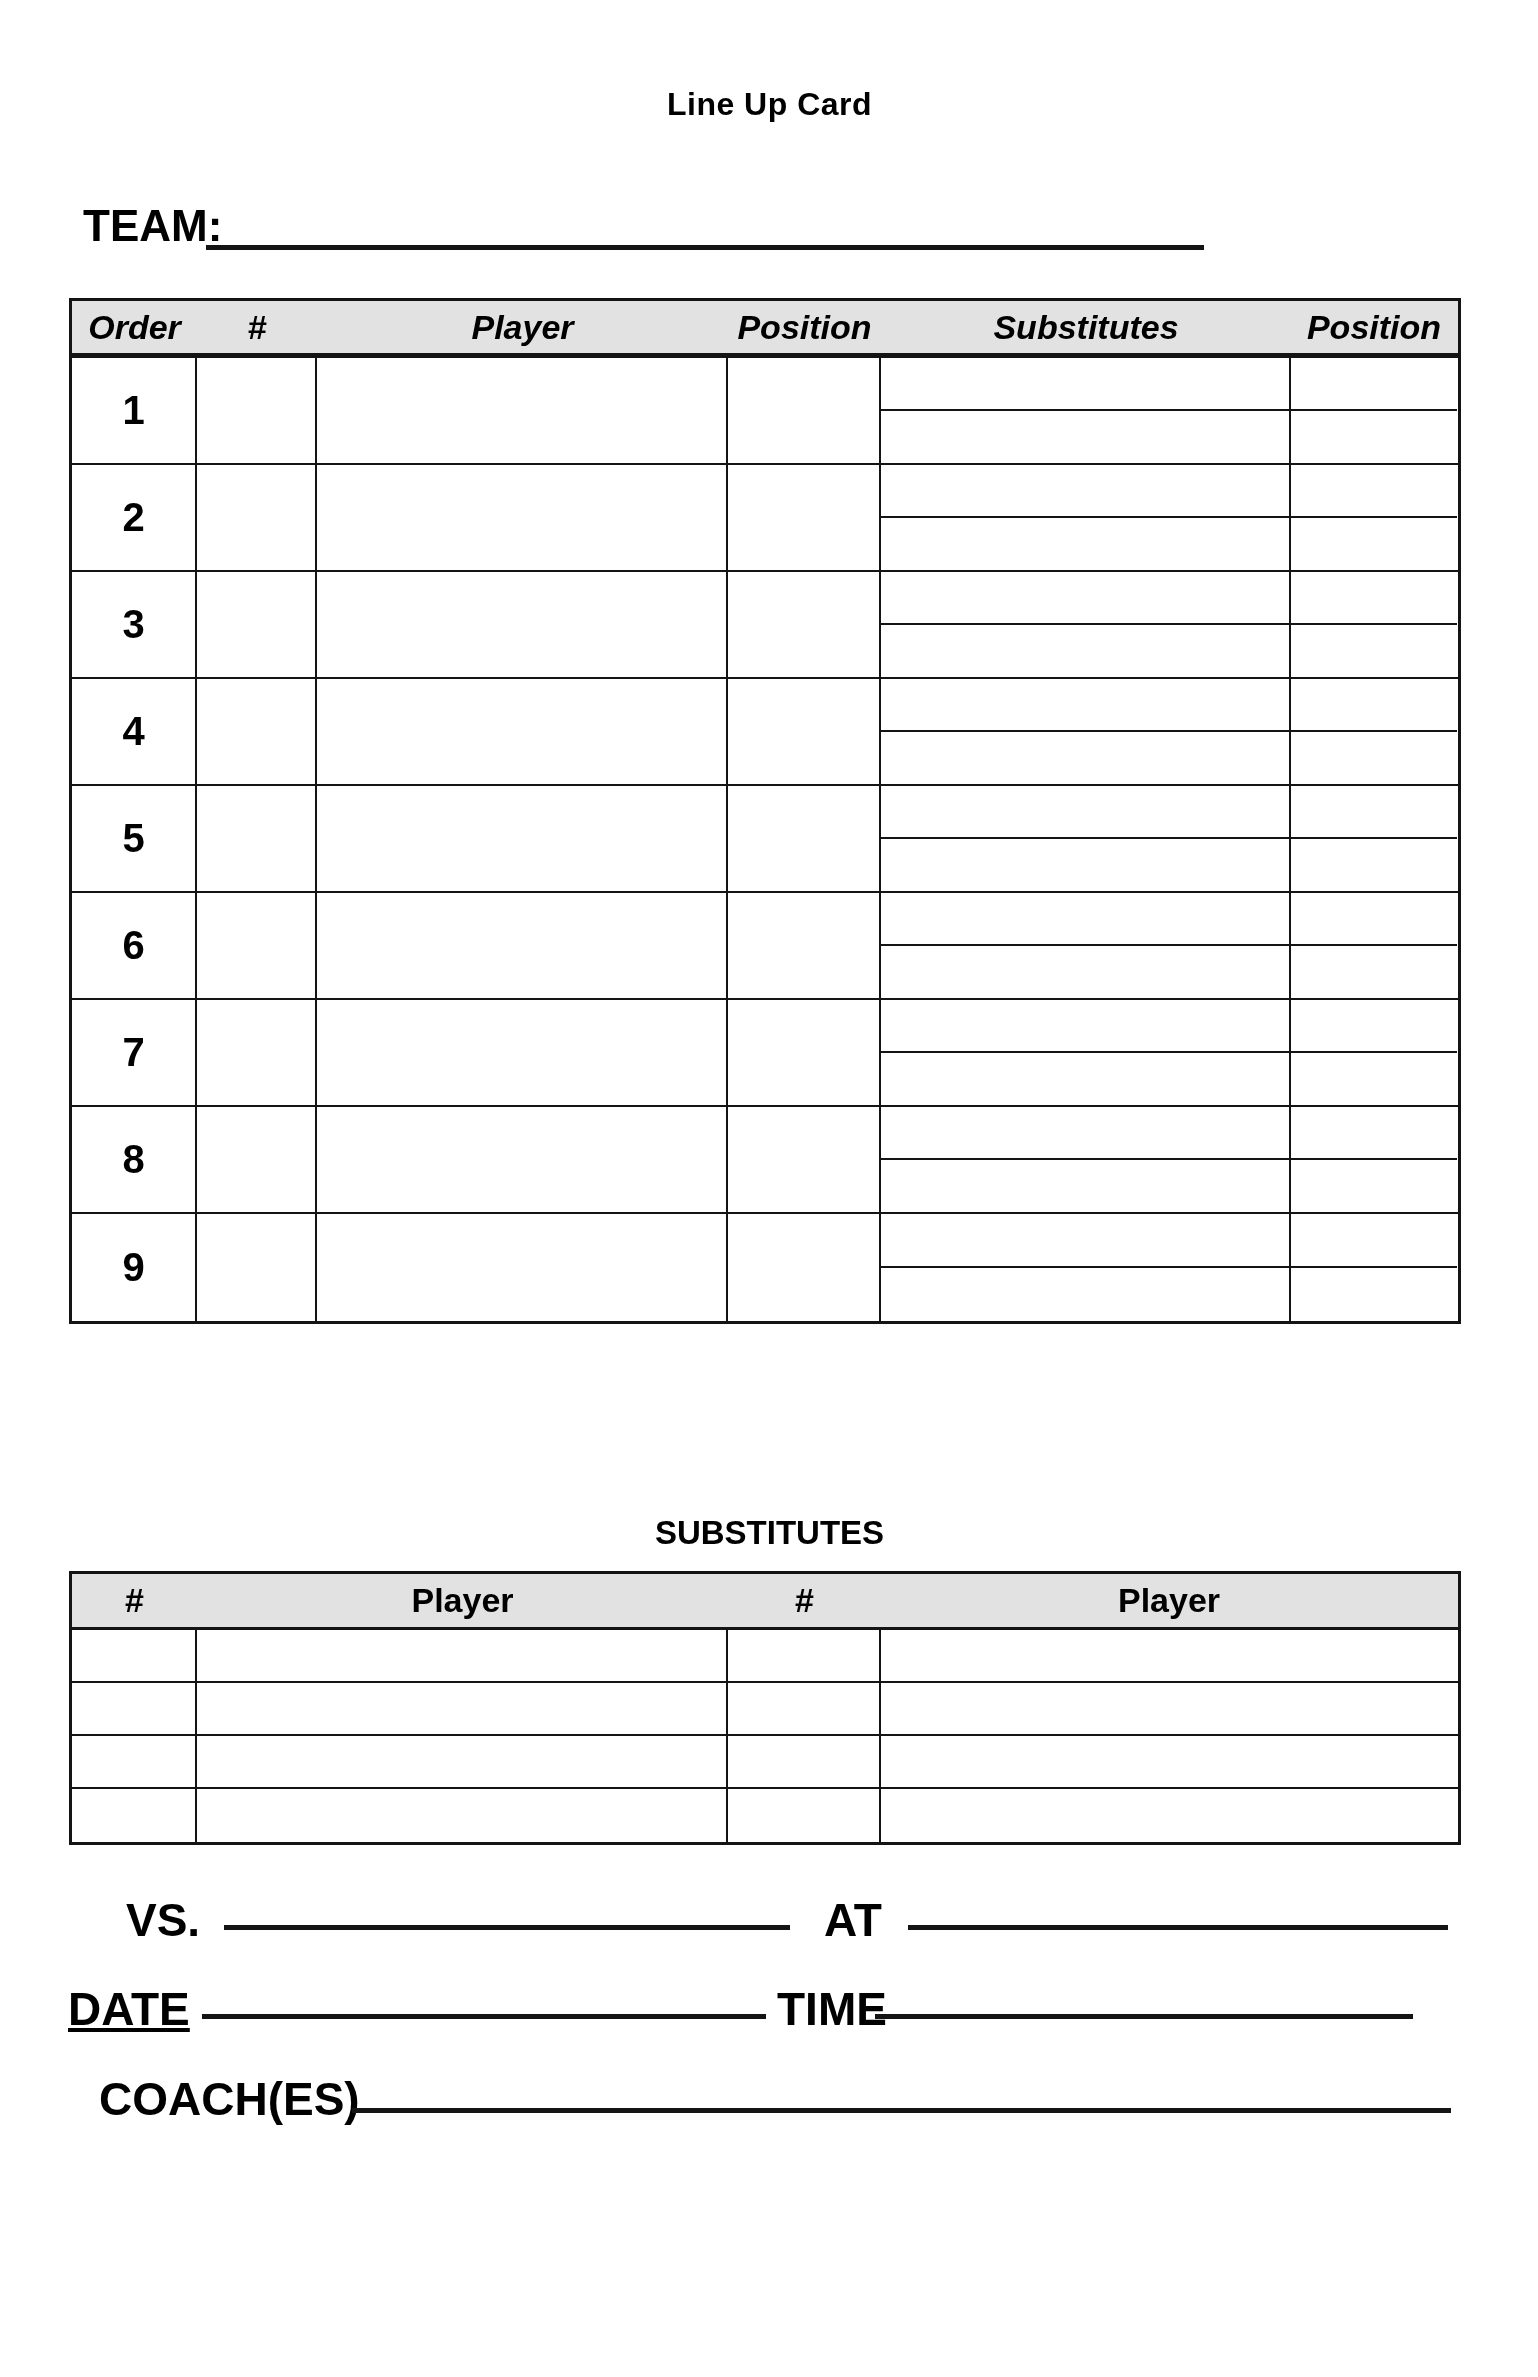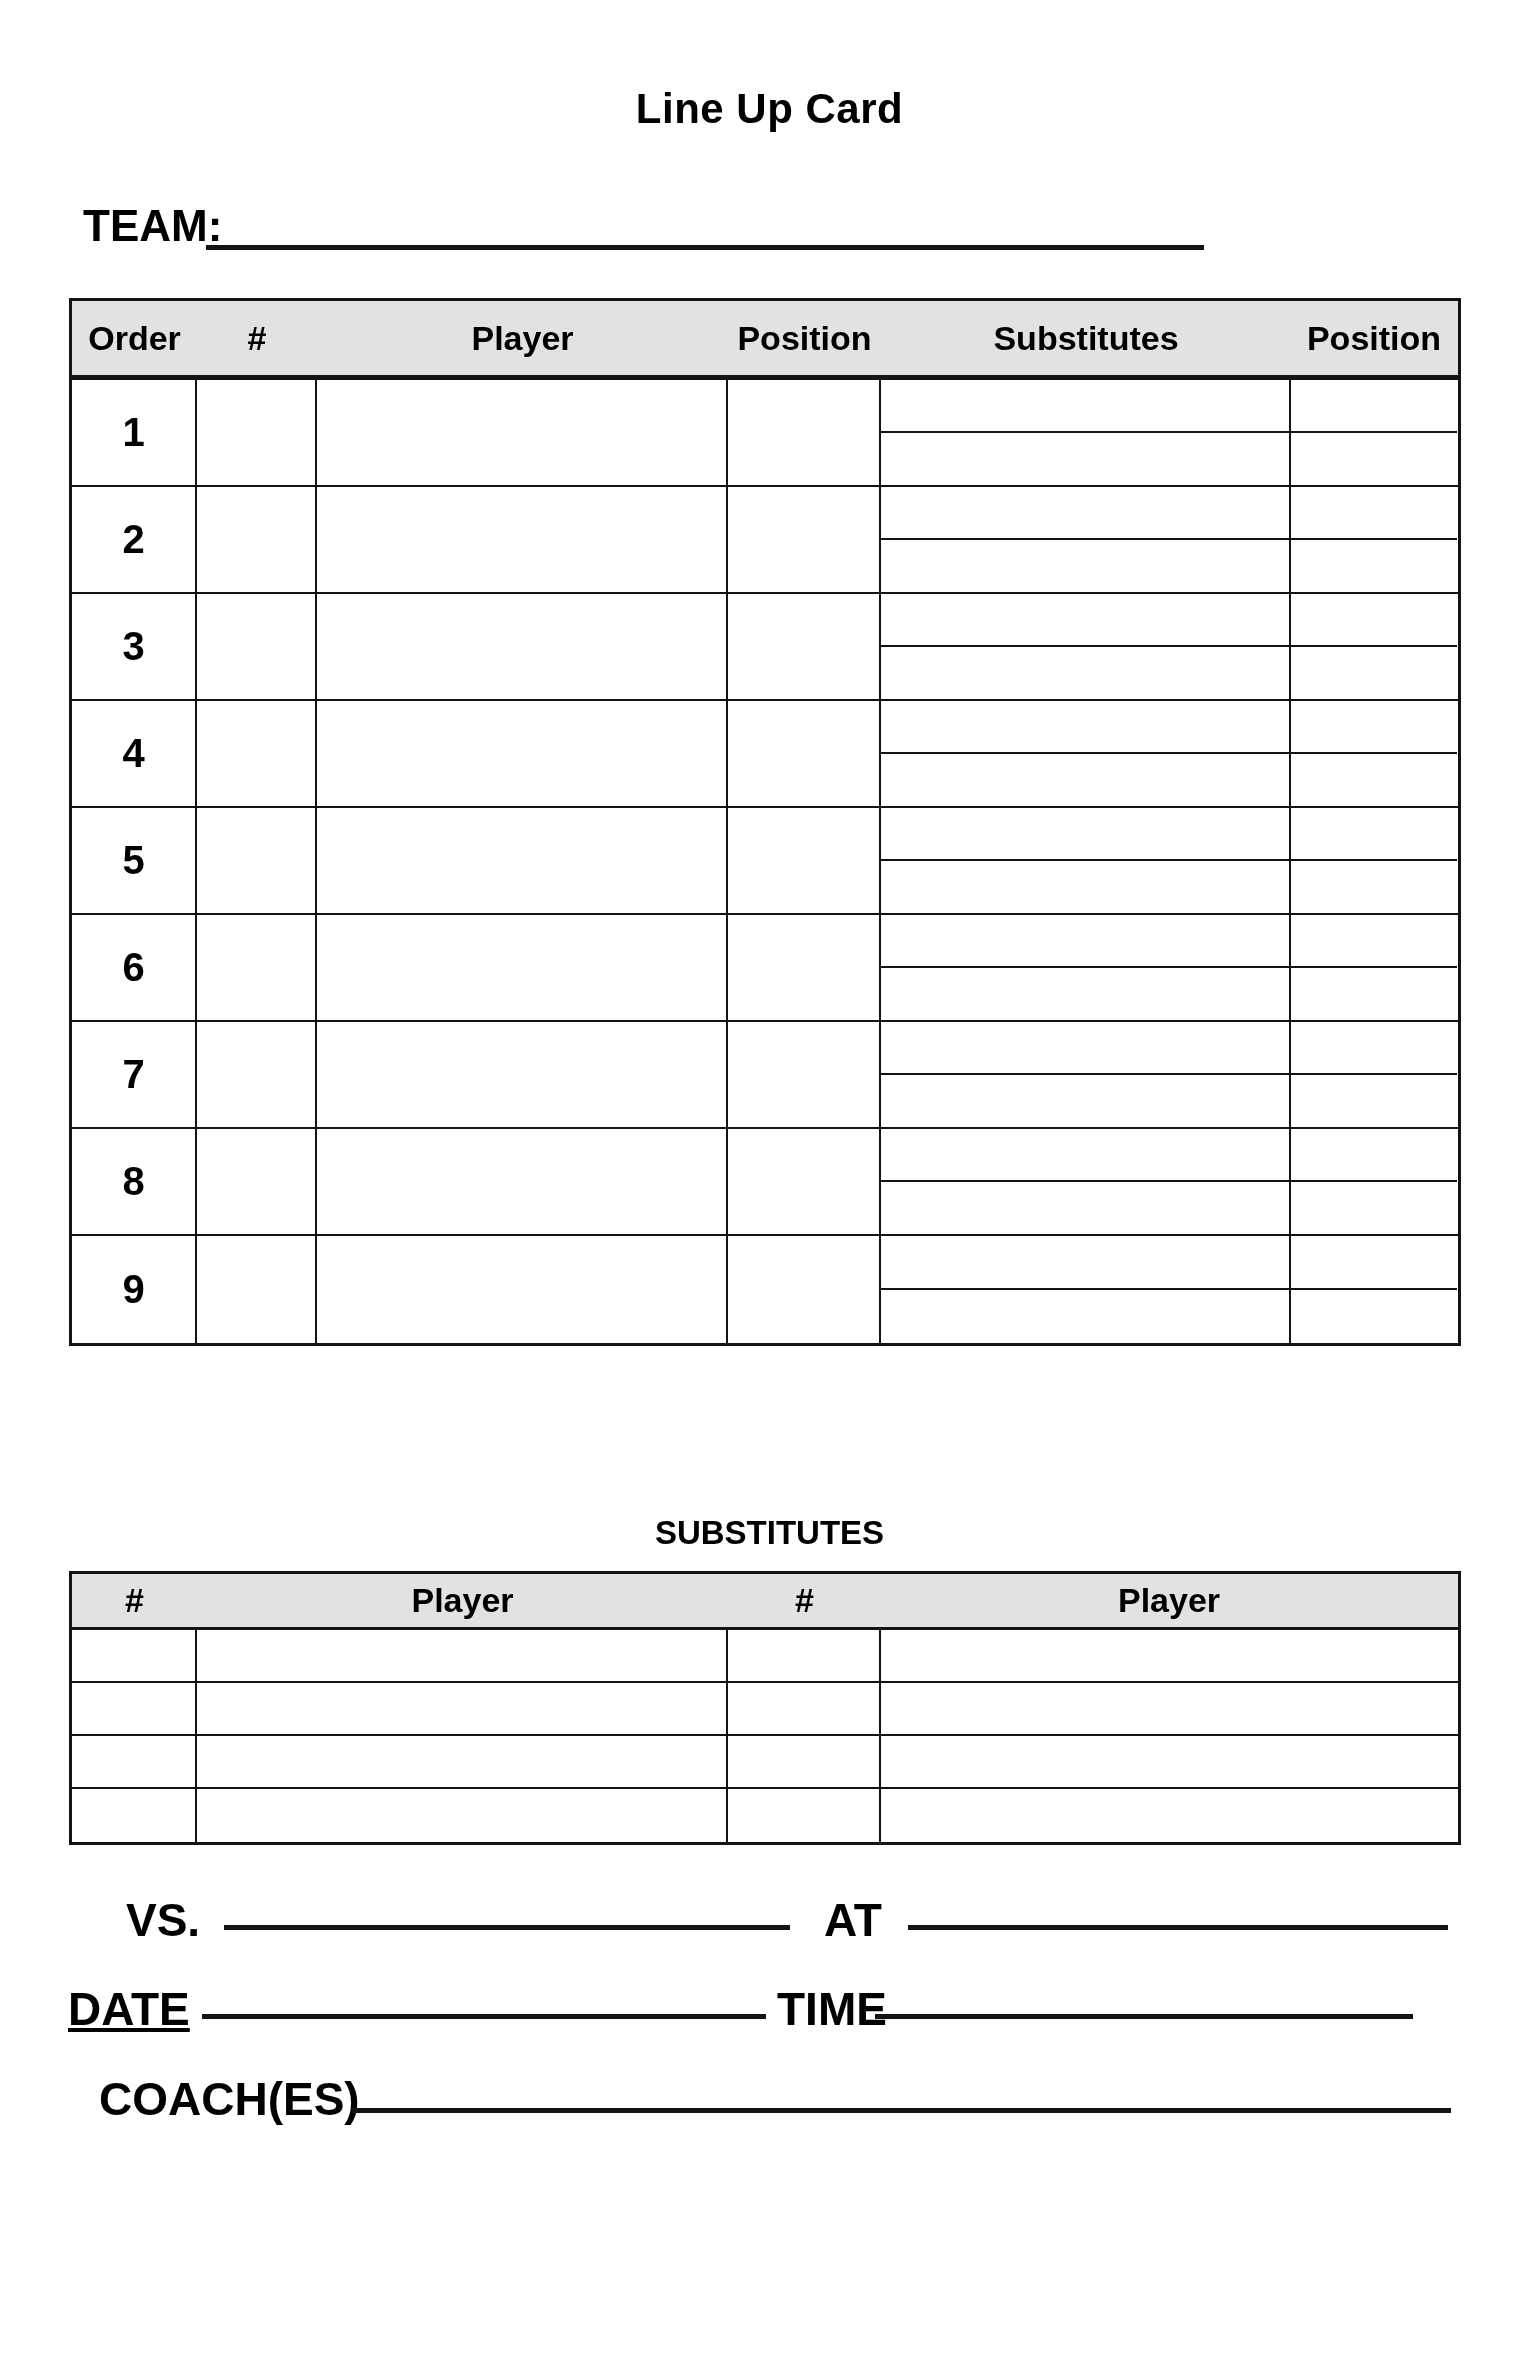--- a/index.html
+++ b/index.html
@@ -9,36 +9,36 @@
   }
   *{margin:0;padding:0;box-sizing:border-box;}
   html,body{background:#fff;}
   body{
     width:1539px;height:2378px;position:relative;
     font-family:"Liberation Sans",sans-serif;
     font-weight:bold;color:#000;background:var(--paper);
   }
   .abs{position:absolute;line-height:1;}
 
-  .title{left:0;right:0;top:88px;text-align:center;font-size:42px;letter-spacing:0.5px;}
+  .title{left:0;right:0;top:88px;text-align:center;font-size:32px;letter-spacing:0.5px;}
 
   .team-label{left:83px;top:204px;font-size:44px;}
   .fill-line{position:absolute;height:4.8px;background:var(--ink);}
   .team-line{left:206px;top:245px;width:998px;}
 
   
   .main-table{
     position:absolute;left:69px;top:298px;width:1392px;
     border:3.8px solid var(--ink);background:var(--paper);
   }
   .m-header{
     display:grid;grid-template-columns:125px 120px 411px 153px 410px 166px;
-    height:79px;background:var(--header-bg);
+    height:57px;background:var(--header-bg);
     border-bottom:5.7px solid var(--ink);
-    align-items:center;text-align:center;font-size:34px;
+    align-items:center;text-align:center;font-size:34px;font-style:italic;
   }
   .m-row{
     display:grid;grid-template-columns:125px 120px 411px 153px 410px 166px;
     grid-template-rows:1fr 1fr;height:107px;
     border-bottom:2.9px solid var(--ink);
   }
   .m-row:last-child{border-bottom:none;}
   .cell{border-right:2.9px solid var(--ink);}
   .order{grid-column:1;grid-row:1/3;display:flex;align-items:center;justify-content:center;font-size:40px;}
   .numc {grid-column:2;grid-row:1/3;}

